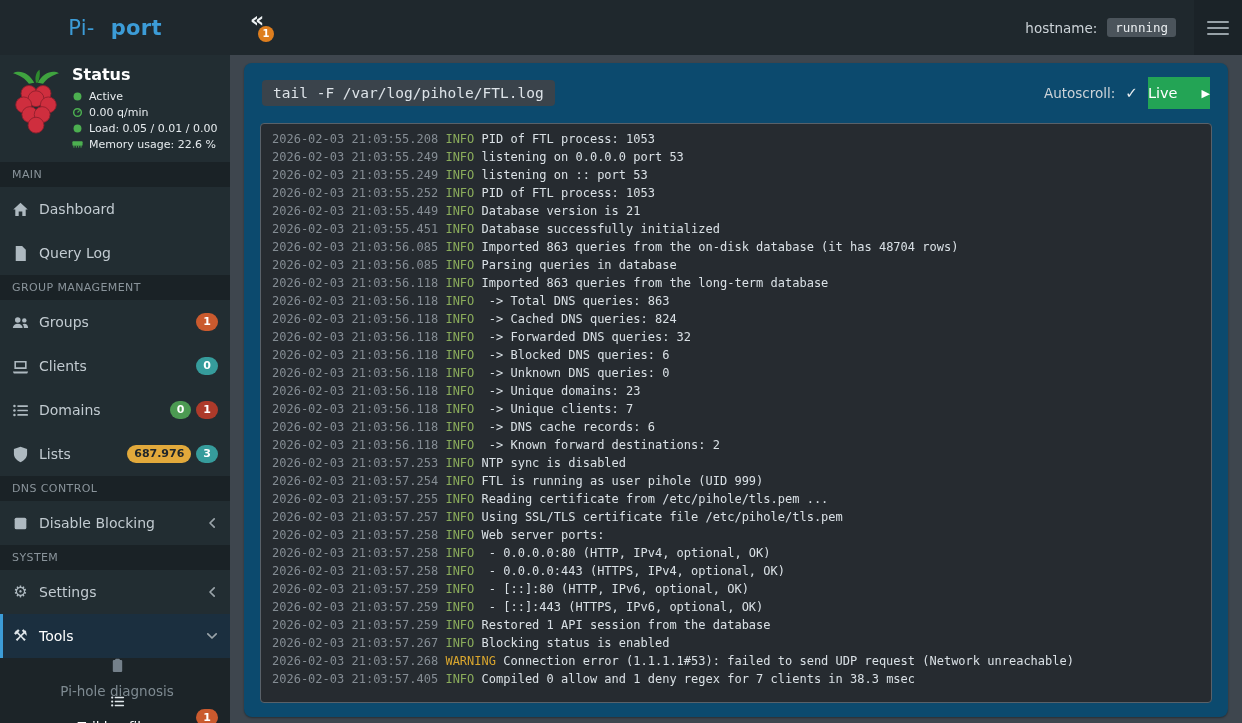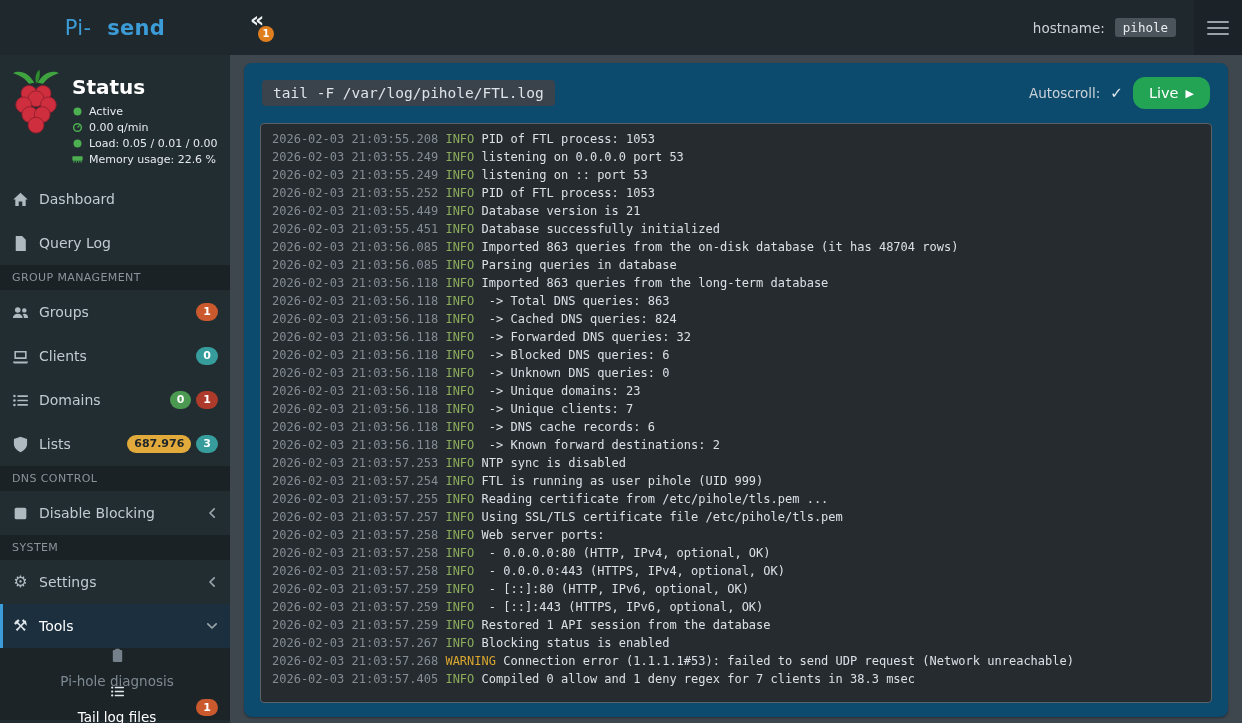--- a/index.html
+++ b/index.html
@@ -12,21 +12,21 @@
   
   .sidebar { position:absolute; left:0; top:0; bottom:0; width:230px; background:#222d32; z-index:5; }
   .brand {
     height:55px; background:#1f282d; display:flex; align-items:center; justify-content:center;
     font-size:21px; color:var(--brand-blue,#3c9cd7); letter-spacing:.3px; cursor:pointer;gap:16px;
   }
   .brand .bold { font-weight:bold; }
   .status-block { display:flex; padding:10px 8px 8px 4px; gap:4px; align-items:flex-start; }
   .raspberry { width:64px; flex:0 0 64px; display:flex; justify-content:center; padding-top:2px; }
   .status-col { flex:1; }
-  .status-heading { color:#fff; font-weight:bold; font-size:20px; margin:10px 0 6px; }
+  .status-heading { color:#fff; font-weight:bold; font-size:16px; margin:0 0 6px; }
   .status-row { display:flex; align-items:center; gap:6px; margin:3px 0; color:#e6ebee; font-size:11px; }
   .status-icon { width:11px; height:11px; color:var(--status-green,#4caf50); display:inline-flex; }
   .menu-header { background:#1a2226; color:#8a949b; font-size:11px; padding:6px 12px; letter-spacing:.4px; }
   .menu-item {
     display:flex; align-items:center; gap:10px; padding:0 12px; height:44px;
     color:#c2cbd1; font-size:14px; text-decoration:none; cursor:pointer; position:relative;
   }
   .menu-item .menu-icon { width:17px; height:17px; flex:0 0 17px; color:#aeb9c0;
     display:inline-flex; align-items:center; justify-content:center; font-size:16px; line-height:1; }
   .menu-label { white-space:nowrap; }
@@ -70,42 +70,42 @@
   .card-header { display:flex; align-items:center; padding:14px 18px 8px; }
   .cmd {
     font-family:"DejaVu Sans Mono","Liberation Mono",monospace; font-size:14.5px; color:#dde3e8;
     background:#3a434b; padding:5px 11px; border-radius:4px;
   }
   .header-right { margin-left:auto; display:flex; align-items:center; gap:10px; }
   .autoscroll-label { color:#ccd3d8; font-size:13.5px; }
   .autoscroll-check { color:#e9edf0; font-size:15px; cursor:pointer; }
   .live-btn {
     background:var(--live-green,#28a745); border:none; color:#fff; font-size:14.5px;
-    padding:8px 16px; border-radius:12px; display:flex; align-items:center; gap:7px; cursor:pointer;
+    padding:8px 0; border-radius:0; display:flex; align-items:center; gap:24px; cursor:pointer;
     font-family:inherit;
   }
   .play-icon { font-size:11px; line-height:1; }
   .log-box {
     flex:1; margin:6px 16px 14px; border:1px solid #596169; border-radius:4px; background:#262b30;
     padding:6px 11px; font-family:"DejaVu Sans Mono","Liberation Mono",monospace;
     font-size:12px; line-height:18px; overflow:hidden; white-space:pre;
   }
   .ts { color:#858d94; }
   .lvl.ok { color:var(--info-green,#8aac5b);margin-top:20px; }
   .lvl.warn { color:var(--warning-orange,#d9a62e); }
   .msg { color:#d9e0e5; }
   .icon svg { width:100%; height:100%; fill:currentColor; display:block; }
 </style>
 </head>
 <body>
 
 <aside class="sidebar">
   <div class="brand">
     <span>Pi-</span>
-      <span class="bold">send</span>
+      <span class="bold">port</span>
   </div>
   <div class="status-block">
     <div class="raspberry">
       <svg viewBox="0 0 64 84" width="58" height="74">
         <path d="M30 18 C24 6 13 3 6 7 C13 9 20 13 24 19 Z" fill="#3fa33f"></path>
         <path d="M34 18 C40 6 51 3 58 7 C51 9 44 13 40 19 Z" fill="#3fa33f"></path>
         <path d="M32 18 C30 10 33 5 36 3 C37 8 36 13 34 18 Z" fill="#2e8b2e"></path>
         <g fill="#cf2e3e" stroke="#8e1f2c" stroke-width="1">
           <circle cx="24" cy="30" r="9"></circle>
             <circle cx="40" cy="30" r="9"></circle>
@@ -152,20 +152,21 @@
                 <rect x=".5" y="1" width="13" height="5.6" rx="1"></rect>
                 <path d="M2.5 6.6v2.4M5.5 6.6v2.4M8.5 6.6v2.4M11.5 6.6v2.4" stroke="currentColor" stroke-width="1.2"></path>
               </svg>
             </span>
             <span>Memory usage: 22.6 %</span>
           </div>
         </div>
     </div>
   </div>
   <nav id="sidebar-menu">
+      <div class="menu-header">MAIN</div>
       <a class="menu-item">
         <span class="icon menu-icon">
           <svg viewBox="0 0 16 16">
             <path d="M8 1.6 14.8 8h-1.9v6H9.7V9.8H6.3V14H3.1V8H1.2z"></path>
           </svg>
         </span>
         <span class="menu-label">Dashboard</span>
         <span class="menu-right"></span>
       </a>
       <a class="menu-item">
@@ -309,21 +310,21 @@
     </nav>
 </aside>
 
 <header class="topbar">
   <div class="collapse-btn">
     <div class="chev">«</div>
     <span class="update-badge">1</span>
   </div>
   <div class="topbar-right">
     <span class="hostname-label">hostname:</span>
-    <span class="hostname-chip">pihole</span>
+    <span class="hostname-chip">running</span>
     <div class="hamburger-wrap">
       <div class="hamburger">
           <span></span>
           <span></span>
           <span></span>
         </div>
     </div>
   </div>
 </header>
 

